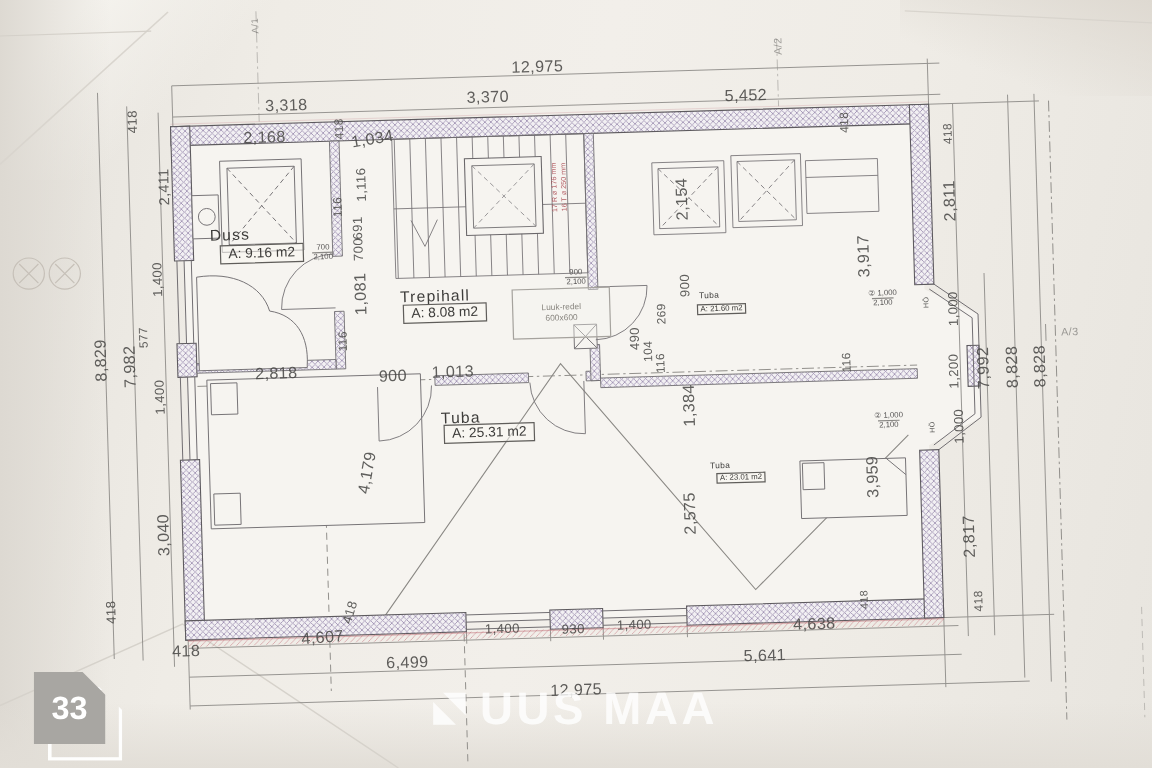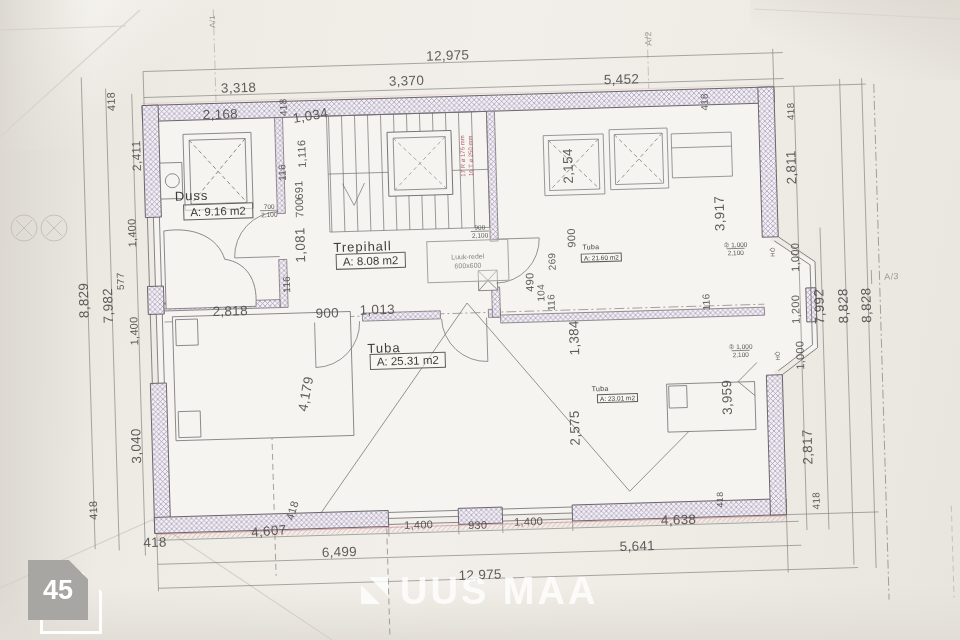--- a/index.html
+++ b/index.html
@@ -302,15 +302,15 @@
   <svg width="30" height="28" viewBox="0 0 28 28">
     <polygon points="0,27 0,8 19,27" fill="#ffffff"></polygon>
     <polygon points="8,0 27,0 27,19" fill="#ffffff"></polygon>
   </svg>
   <span class="wm-text">UUS MAA</span>
 </div>
 
 <div id="badge">
   <div class="b-outline"></div>
   <div class="b-fill">
-    <span class="b-num">45</span>
+    <span class="b-num">33</span>
   </div>
 </div>
 
 </body></html>

